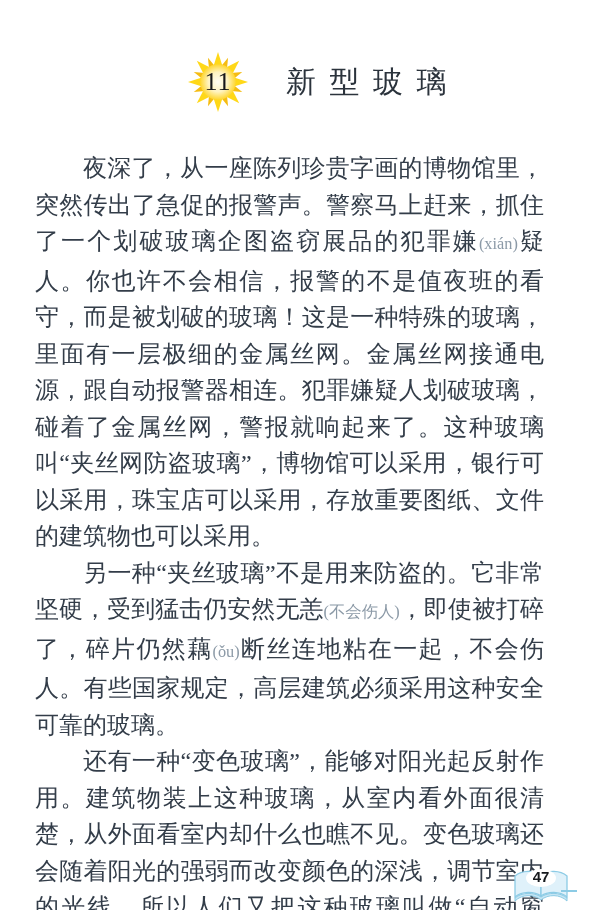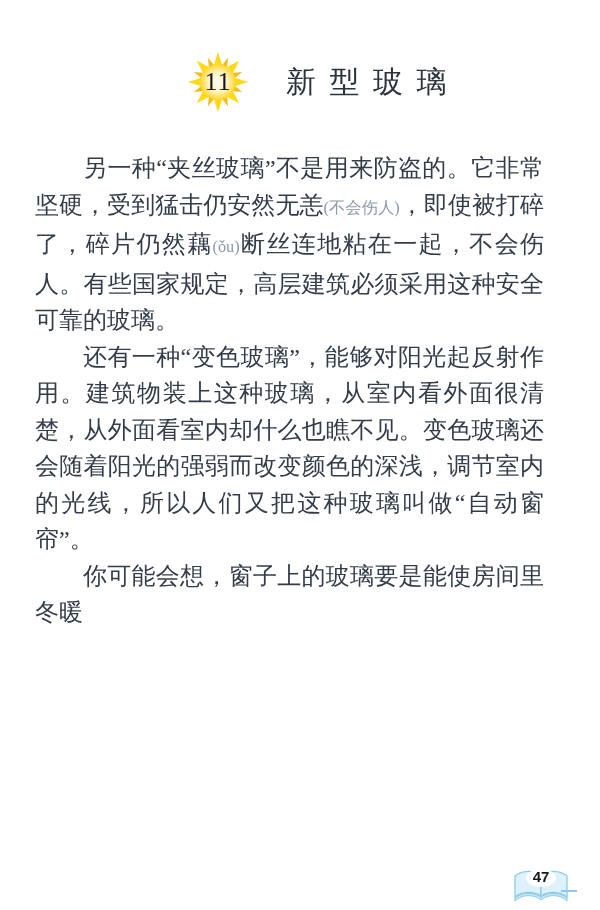--- a/index.html
+++ b/index.html
@@ -95,20 +95,21 @@
           <use href="#ray2" transform="rotate(337.5 32 32)"></use>
         </g>
         <circle cx="32" cy="32" r="19" fill="url(#sunGrad)"></circle>
       </svg>
       <span class="lesson-num">11</span>
     </div>
     <h1 class="lesson-title">新型玻璃</h1>
   </div>
 
   <div class="body-text" id="paragraphs">
+      <p>夜深了，从一座陈列珍贵字画的博物馆里，突然传出了急促的报警声。警察马上赶来，抓住了一个划破玻璃企图盗窃展品的犯罪嫌<span class="pinyin">(xián)</span>疑人。你也许不会相信，报警的不是值夜班的看守，而是被划破的玻璃！这是一种特殊的玻璃，里面有一层极细的金属丝网。金属丝网接通电源，跟自动报警器相连。犯罪嫌疑人划破玻璃，碰着了金属丝网，警报就响起来了。这种玻璃叫“夹丝网防盗玻璃”，博物馆可以采用，银行可以采用，珠宝店可以采用，存放重要图纸、文件的建筑物也可以采用。</p>
       <p>另一种“夹丝玻璃”不是用来防盗的。它非常坚硬，受到猛击仍安然无恙<span class="pinyin">(不会伤人)</span>，即使被打碎了，碎片仍然藕<span class="pinyin">(ǒu)</span>断丝连地粘在一起，不会伤人。有些国家规定，高层建筑必须采用这种安全可靠的玻璃。</p>
       <p>还有一种“变色玻璃”，能够对阳光起反射作用。建筑物装上这种玻璃，从室内看外面很清楚，从外面看室内却什么也瞧不见。变色玻璃还会随着阳光的强弱而改变颜色的深浅，调节室内的光线，所以人们又把这种玻璃叫做“自动窗帘”。</p>
       <p>你可能会想，窗子上的玻璃要是能使房间里冬暖</p>
     </div>
 
   <div class="page-footer">
     <svg width="58" height="38" viewBox="0 0 58 38" aria-hidden="true">
       <path d="M29,33 C36,27 48,27 55,34 L55,31 C48,25 36,25 29,30 C22,25 10,25 3,31 L3,34 C10,27 22,27 29,33 Z" fill="#c6e6f4" stroke="#8ccbe5" stroke-width="1"></path>
       <path d="M29,8 C22,3 10,3 3,9 L3,30 C10,24 22,24 29,29 Z" fill="#dff1fa" stroke="#8ccbe5" stroke-width="1.3"></path>
       <path d="M29,8 C36,3 48,3 55,9 L55,30 C48,24 36,24 29,29 Z" fill="#dff1fa" stroke="#8ccbe5" stroke-width="1.3"></path>

